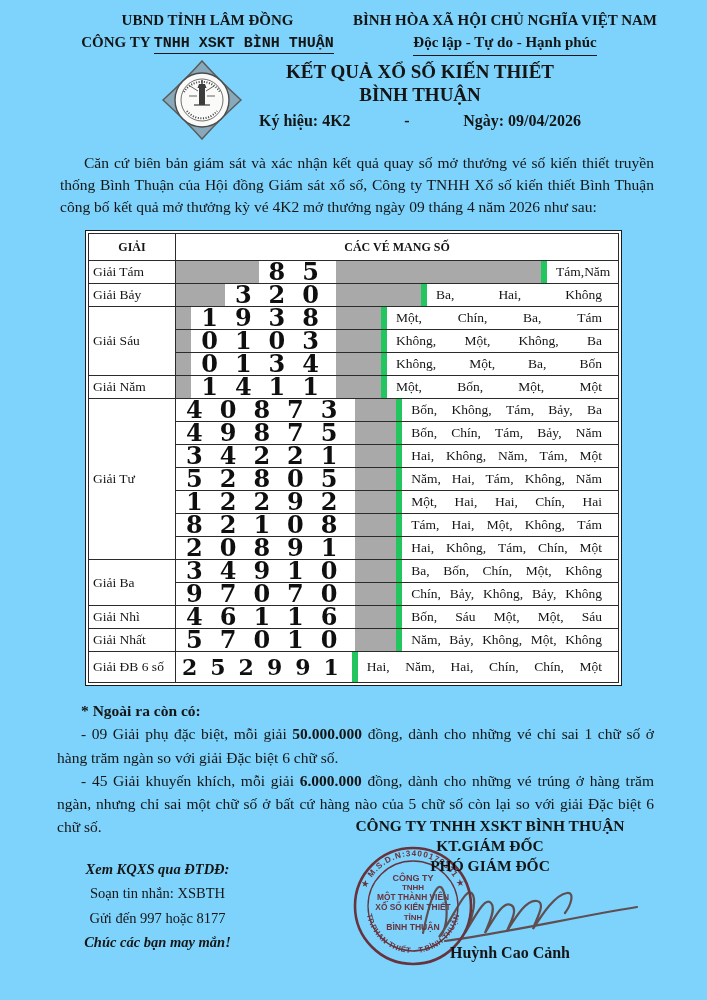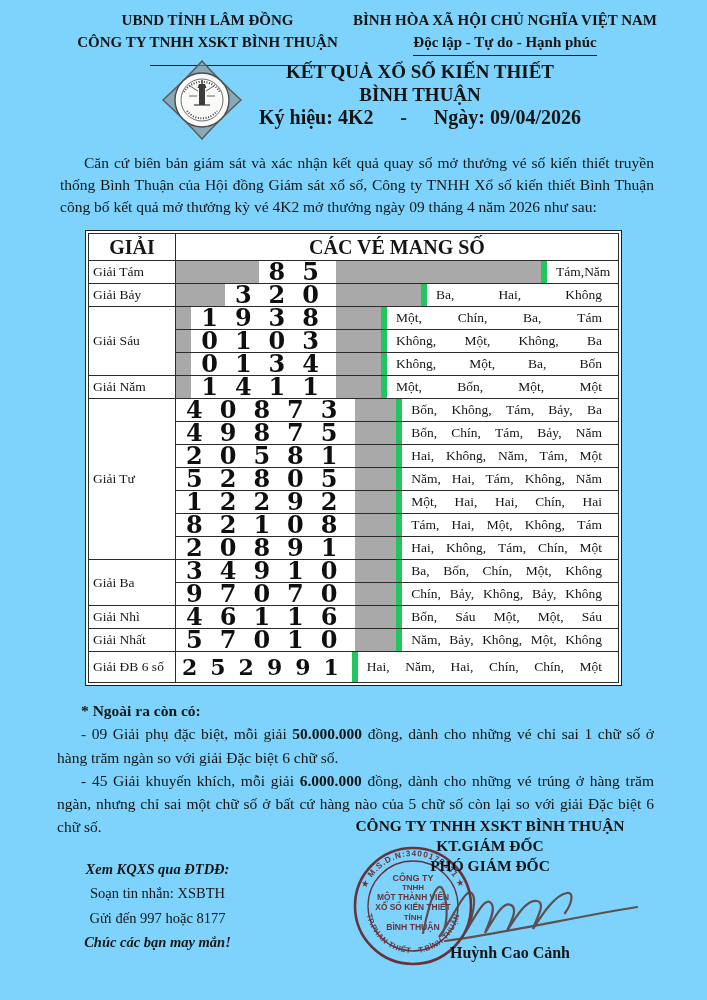--- a/index.html
+++ b/index.html
@@ -1,38 +1,38 @@
 <!DOCTYPE html>
 <html><head>
 <meta charset="utf-8">
 <style>
   html,body{margin:0;padding:0;background:#e8e8e8;}
   .page{position:relative;width:707px;height:1000px;background:#7dd3fc;overflow:hidden;
         font-family:"Liberation Serif",serif;color:#151515;}
   
   .hdr-left{position:absolute;left:55px;top:10px;width:305px;text-align:center;
             font-weight:bold;font-size:15px;line-height:1.45;}
-  .hdr-left .u{border-bottom:1.4px solid #151515;padding-bottom:15px;}
+  .hdr-left .u{border-bottom:1.4px solid #151515;padding-bottom:1px;font-family:Liberation Mono, monospace;}
   .hdr-right{position:absolute;left:345px;top:10px;width:320px;text-align:center;
              font-weight:bold;font-size:15px;line-height:1.45;}
   .hdr-right .u{display:inline-block;border-bottom:1.4px solid #151515;padding-bottom:1px;}
   .logo{position:absolute;left:160px;top:58px;}
   .title-block{position:absolute;left:255px;top:60px;width:330px;text-align:center;}
   .title-line{font-weight:bold;font-size:19px;line-height:1.22;white-space:nowrap;}
   .kyhieu{display:flex;justify-content:space-between;align-items:baseline;
-          font-weight:bold;font-size:20px;padding:0 4px;white-space:nowrap;gap:7px;}
+          font-weight:bold;font-size:16px;margin-top:6px;padding:0 4px;white-space:nowrap;gap:7px;}
   .usage{font-size:15px;margin-top:2px;white-space:nowrap;}
   .intro{position:absolute;left:60px;top:152px;width:594px;font-size:15.5px;line-height:1.42;
          text-align:justify;text-indent:24px;margin:0;}
   
   .tbl-wrap{position:absolute;left:85px;top:230px;width:537px;border:1.6px solid #1c1c1c;
             padding:2px;background:#fff;box-sizing:border-box;}
   table.results{width:100%;border-collapse:collapse;table-layout:fixed;}
   table.results col.c1{width:87px;}
-  table.results th{border:1px solid #2b2b2b;height:24px;font-size:20px;font-weight:bold;}
+  table.results th{border:1px solid #2b2b2b;height:24px;font-size:12px;font-weight:bold;}
   table.results td{border:1px solid #2b2b2b;padding:0;}
   td.lbl{font-size:13.5px;padding-left:4px !important;vertical-align:middle;}
   .rowflex{display:flex;align-items:stretch;height:22px;}
   tr.special-row .rowflex{height:30px;}
   tr.special-row td{border-top:1.8px solid #1c1c1c;}
   .gband{background:#a9a9a9;}
   .gl{flex:1 1 auto;}
   .numbox{font-family:"DejaVu Serif",serif;font-weight:bold;font-size:24px;color:#0f0f0f;
           letter-spacing:17px;padding-left:10px;line-height:22px;white-space:nowrap;background:#fff;}
   tr.special-row .numbox{font-size:22px;letter-spacing:13px;line-height:30px;padding-left:6px;}
@@ -233,21 +233,21 @@
                   <span>Bảy,</span>
                   <span>Năm</span>
                 </div>
               </div>
             </td>
           </tr>
           <tr>
             <td>
               <div class="rowflex">
                 <div class="gband gl"></div>
-                <div class="numbox">20581</div>
+                <div class="numbox">34221</div>
                 <div class="gband" style="width: 45px;"></div>
                 <div class="words" style="width: 237px;">
                   <span>Hai,</span>
                   <span>Không,</span>
                   <span>Năm,</span>
                   <span>Tám,</span>
                   <span>Một</span>
                 </div>
               </div>
             </td>

